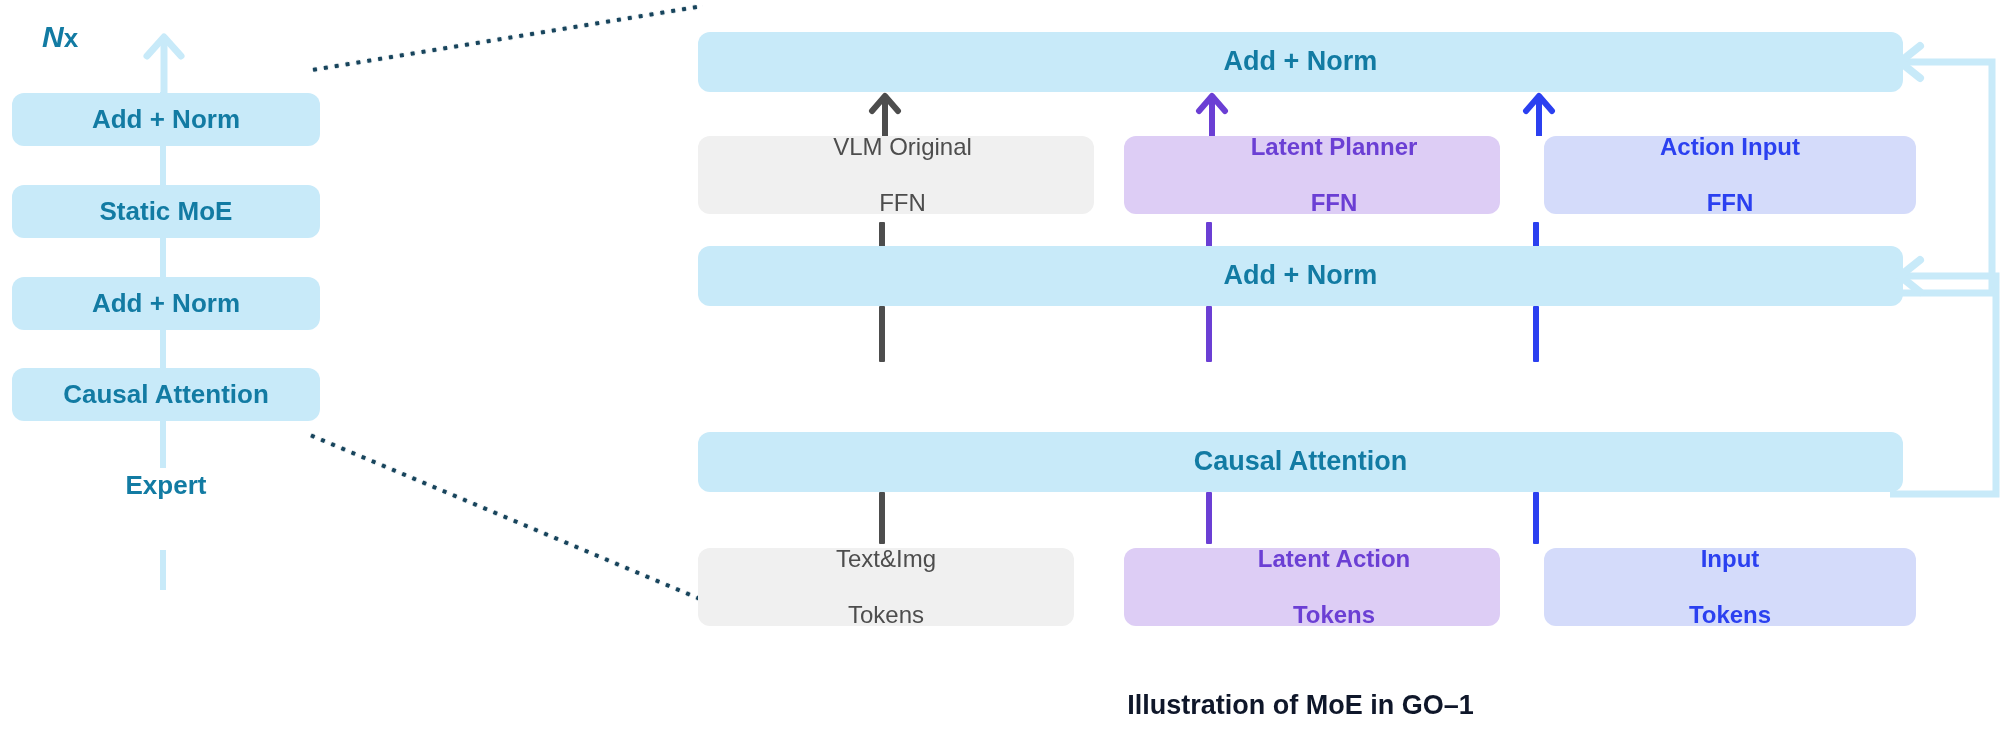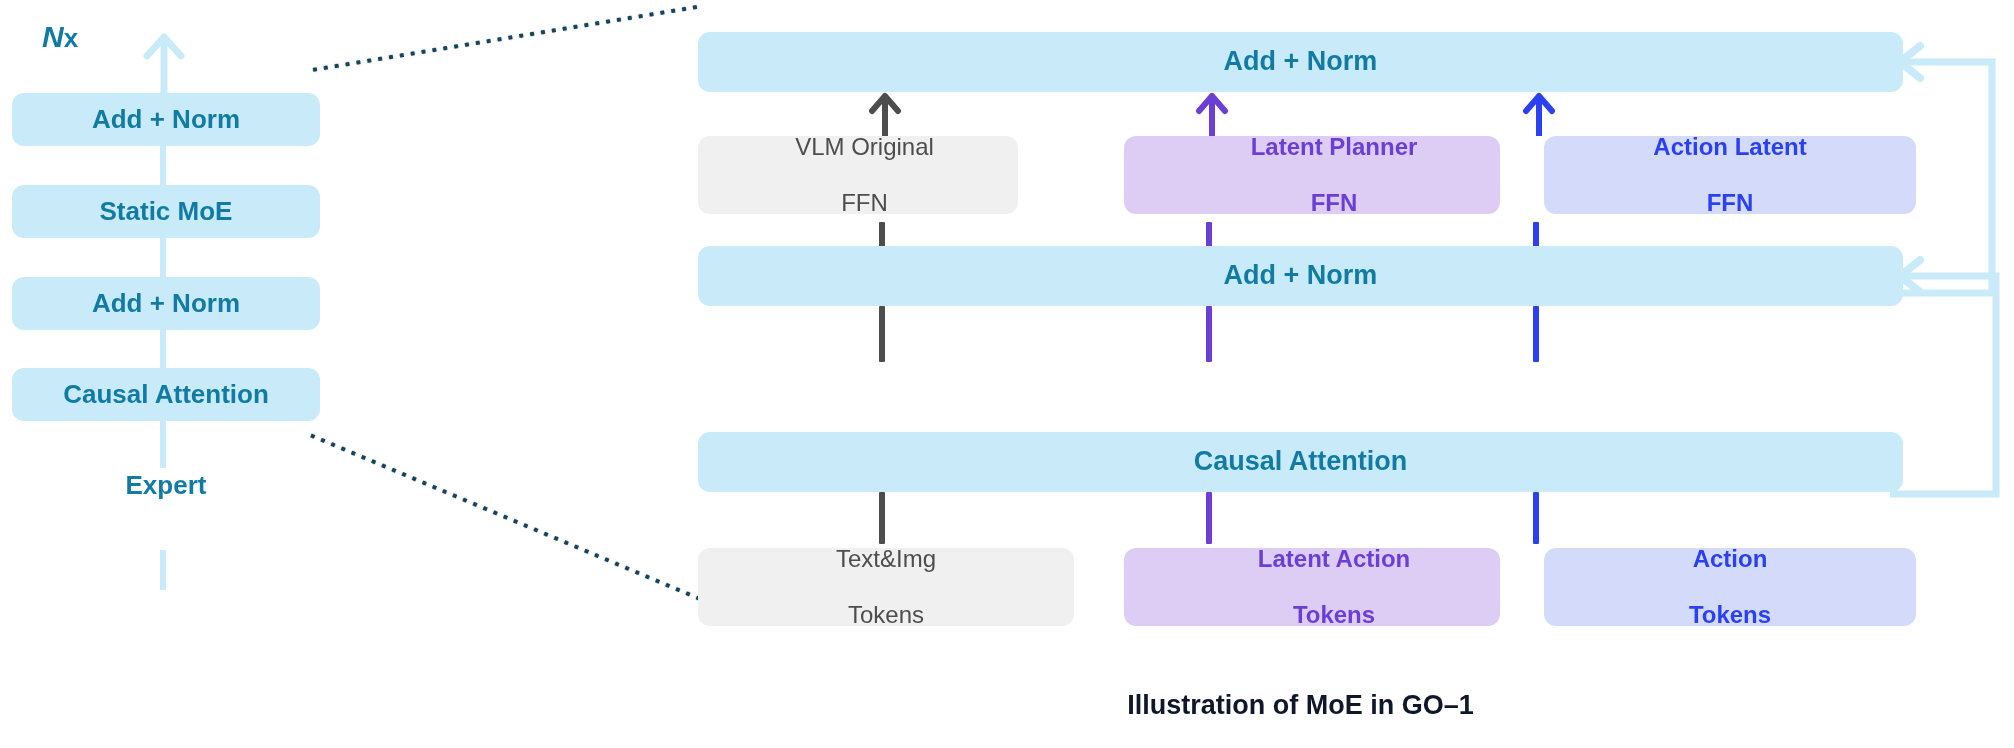--- a/index.html
+++ b/index.html
@@ -140,37 +140,37 @@
   </svg>
   <svg class="arr" style="left:1193px; top:92px;" width="38" height="44" viewBox="0 0 38 44">
     <path d="M19 44 L19 6" stroke="#6b3fd4" stroke-width="6" fill="none"></path>
     <path d="M6 19 L19 4 L32 19" stroke="#6b3fd4" stroke-width="6" fill="none" stroke-linecap="round" stroke-linejoin="round"></path>
   </svg>
   <svg class="arr" style="left:1520px; top:92px;" width="38" height="44" viewBox="0 0 38 44">
     <path d="M19 44 L19 6" stroke="#2b40f0" stroke-width="6" fill="none"></path>
     <path d="M6 19 L19 4 L32 19" stroke="#2b40f0" stroke-width="6" fill="none" stroke-linecap="round" stroke-linejoin="round"></path>
   </svg>
 
-  <div class="block blk-grey" style="left:698px; top:136px; width:320px; height:78px; font-size:24px;padding-left:13px;">
+  <div class="block blk-grey" style="left:698px; top:136px; width:396px; height:78px; font-size:24px;padding-left:13px;">
     <div>
       <div>VLM Original</div>
       <div>FFN</div>
     </div>
   </div>
 
   <div class="block blk-purple" style="left:1124px; top:136px; width:376px; height:78px; font-size:24px;">
     <div>
       <div>Latent Planner</div>
       <div>FFN</div>
     </div>
   </div>
 
   <div class="block blk-indigo" style="left:1544px; top:136px; width:372px; height:78px; font-size:24px;">
     <div>
-      <div>Action Latent</div>
+      <div>Action Input</div>
       <div>FFN</div>
     </div>
   </div>
 
   <div class="conn conn-grey" style="left:879px;  top:222px; height:60px;"></div>
   <div class="conn conn-purple" style="left:1206px; top:222px; height:60px;"></div>
   <div class="conn conn-indigo" style="left:1533px; top:222px; height:60px;"></div>
 
   <div class="block blk-blue" style="left:698px; top:246px; width:1205px; height:60px; font-size:27px;">
     <span>Add + Norm</span>
@@ -197,21 +197,21 @@
 
   <div class="block blk-purple" style="left:1124px; top:548px; width:376px; height:78px; font-size:24px;">
     <div>
       <div>Latent Action</div>
       <div>Tokens</div>
     </div>
   </div>
 
   <div class="block blk-indigo" style="left:1544px; top:548px; width:372px; height:78px; font-size:24px;">
     <div>
-      <div>Action</div>
+      <div>Input</div>
       <div>Tokens</div>
     </div>
   </div>
 
   <svg style="position:absolute; left:1880px; top:40px;" width="134" height="270" viewBox="0 0 134 270">
     <path d="M24 22 L112 22 L112 253 L10 253" stroke="#c8eaf9" stroke-width="7" fill="none" stroke-linejoin="miter"></path>
     <path d="M40 6 L20 22 L40 38" stroke="#c8eaf9" stroke-width="8" fill="none" stroke-linecap="round" stroke-linejoin="round"></path>
   </svg>
 
   <svg style="position:absolute; left:1880px; top:254px;" width="134" height="250" viewBox="0 0 134 250">

